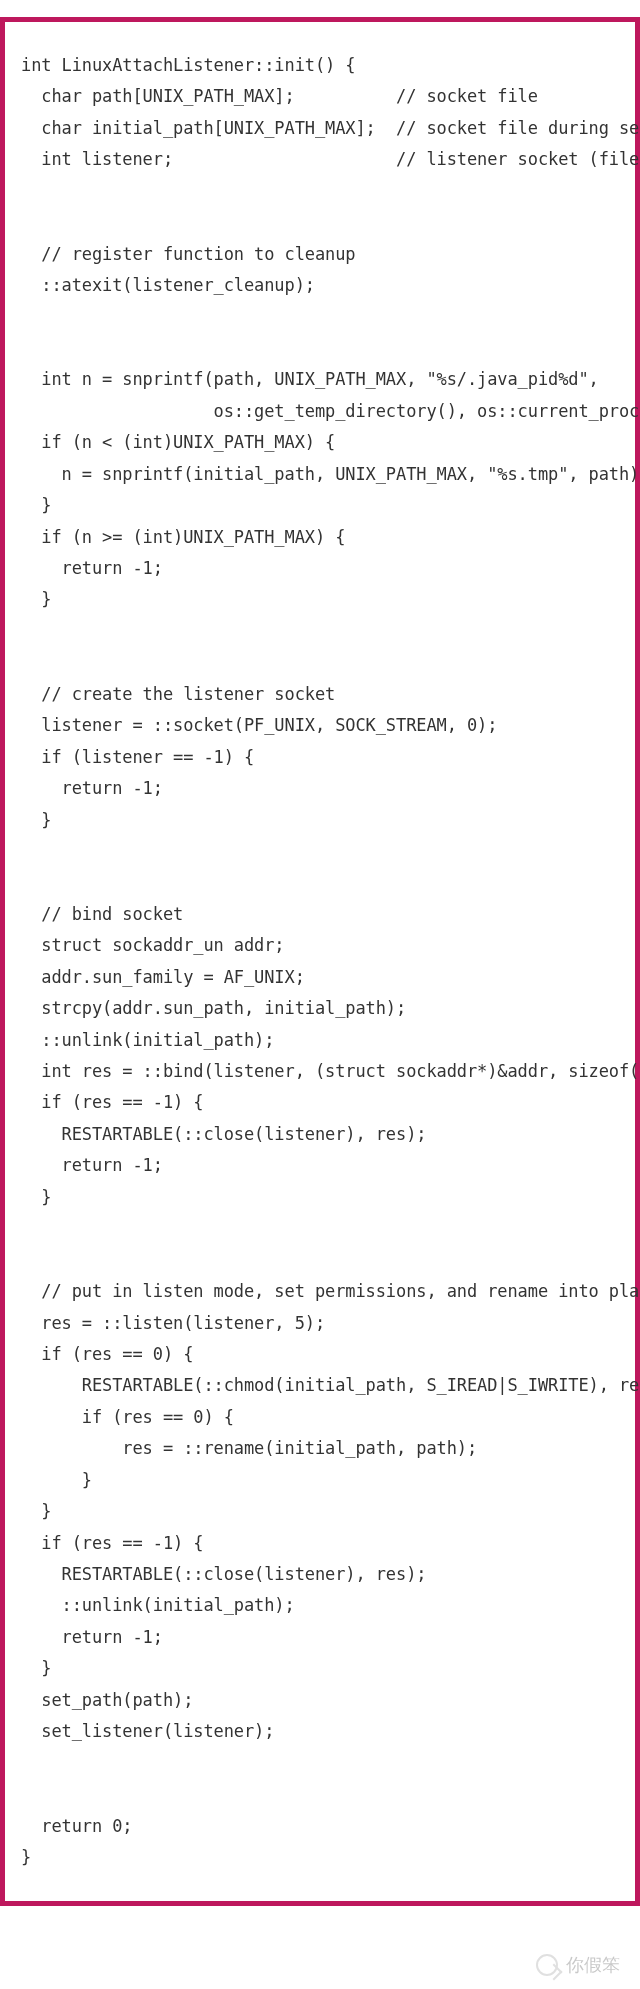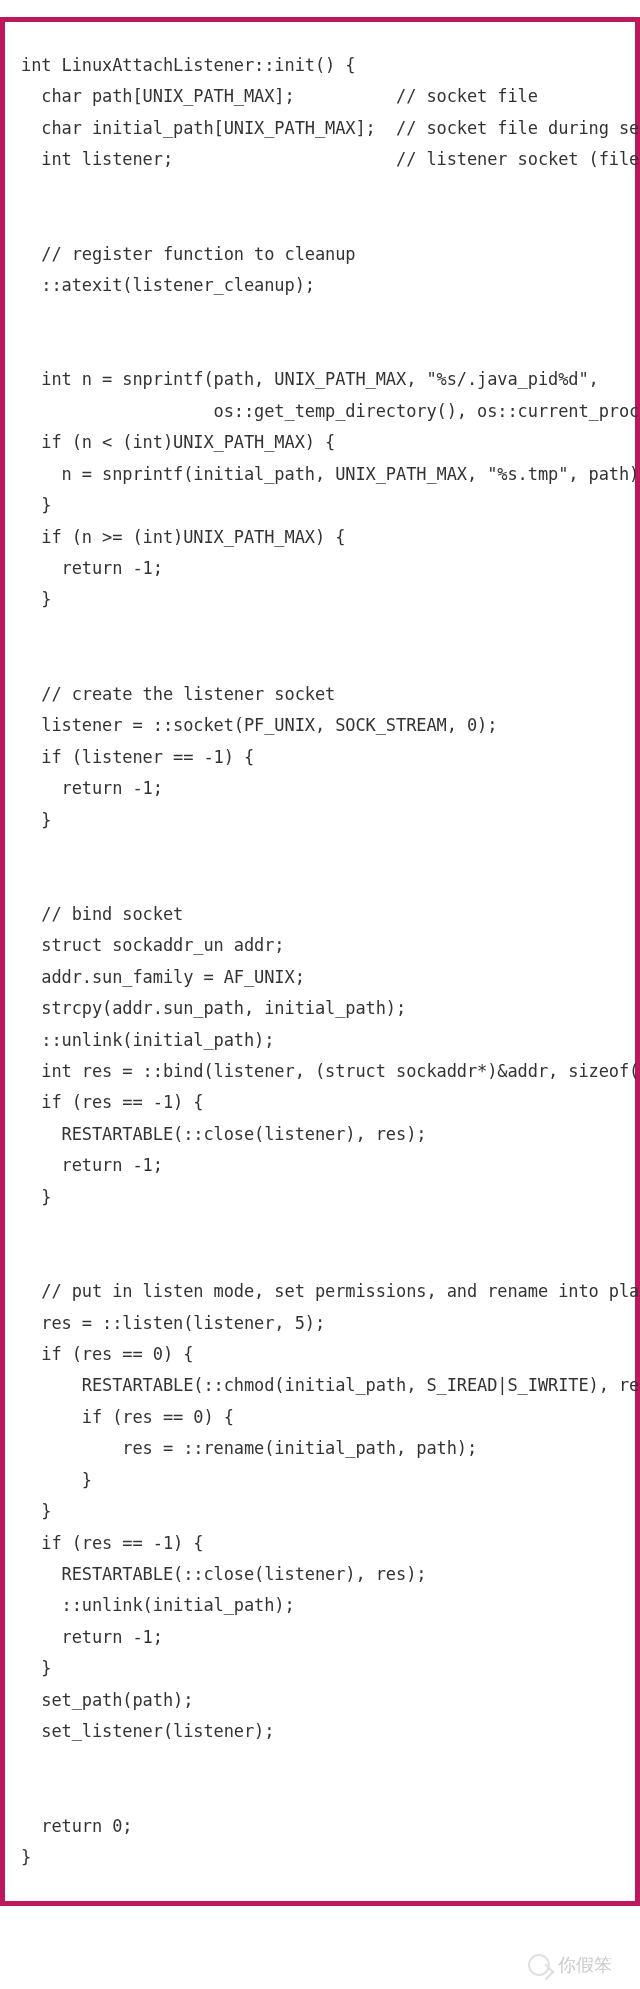--- a/index.html
+++ b/index.html
@@ -21,21 +21,21 @@
     font-family: "Helvetica Neue", Helvetica, Arial, sans-serif;
     font-size: 17px;
     line-height: 1.85;
     color: #333;
     white-space: pre;
     font-weight: 400;
     letter-spacing: -0.1px;
   }
   .watermark {
     position: absolute;
-    right: 28px;
+    right: 20px;
     bottom: 12px;
     display: flex;
     align-items: center;
     gap: 8px;
     opacity: 0.45;
     color: #888;
     font-family: -apple-system, sans-serif;
     font-size: 18px;
     pointer-events: none;
   }

